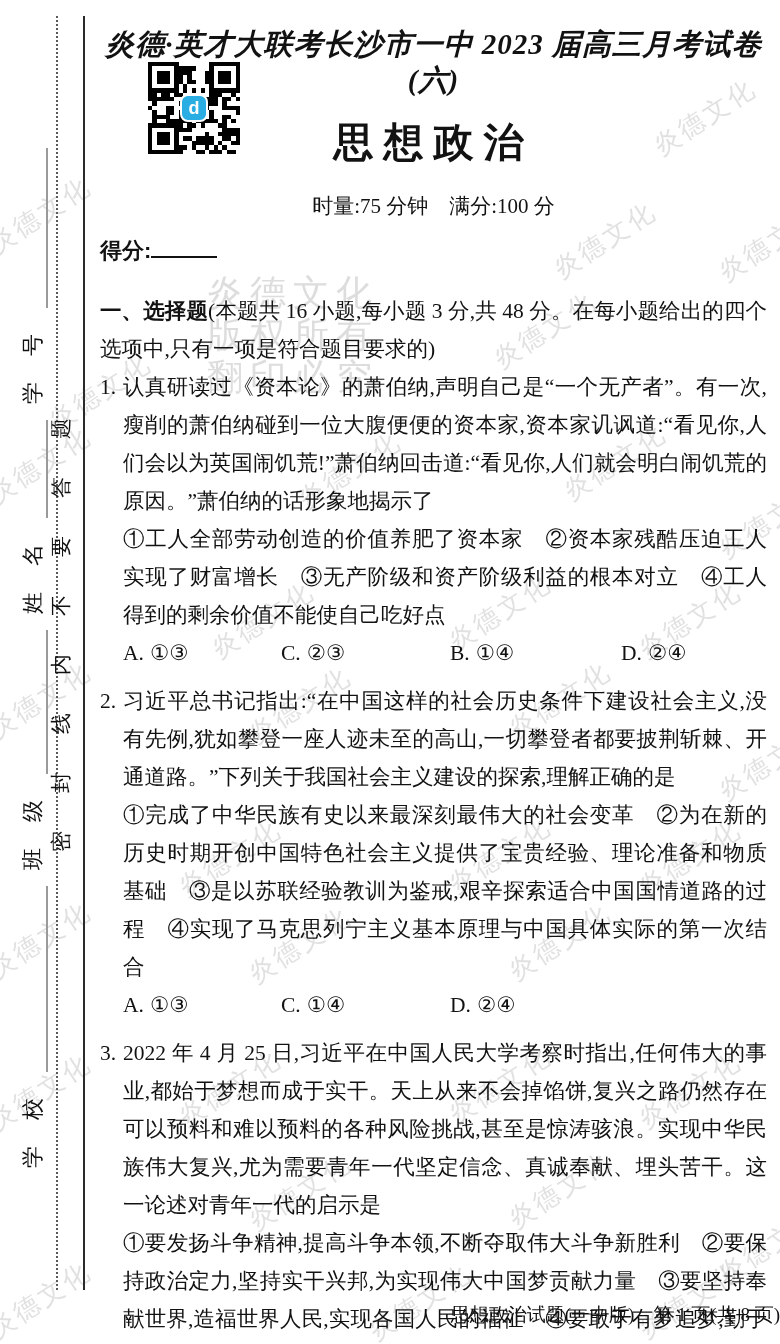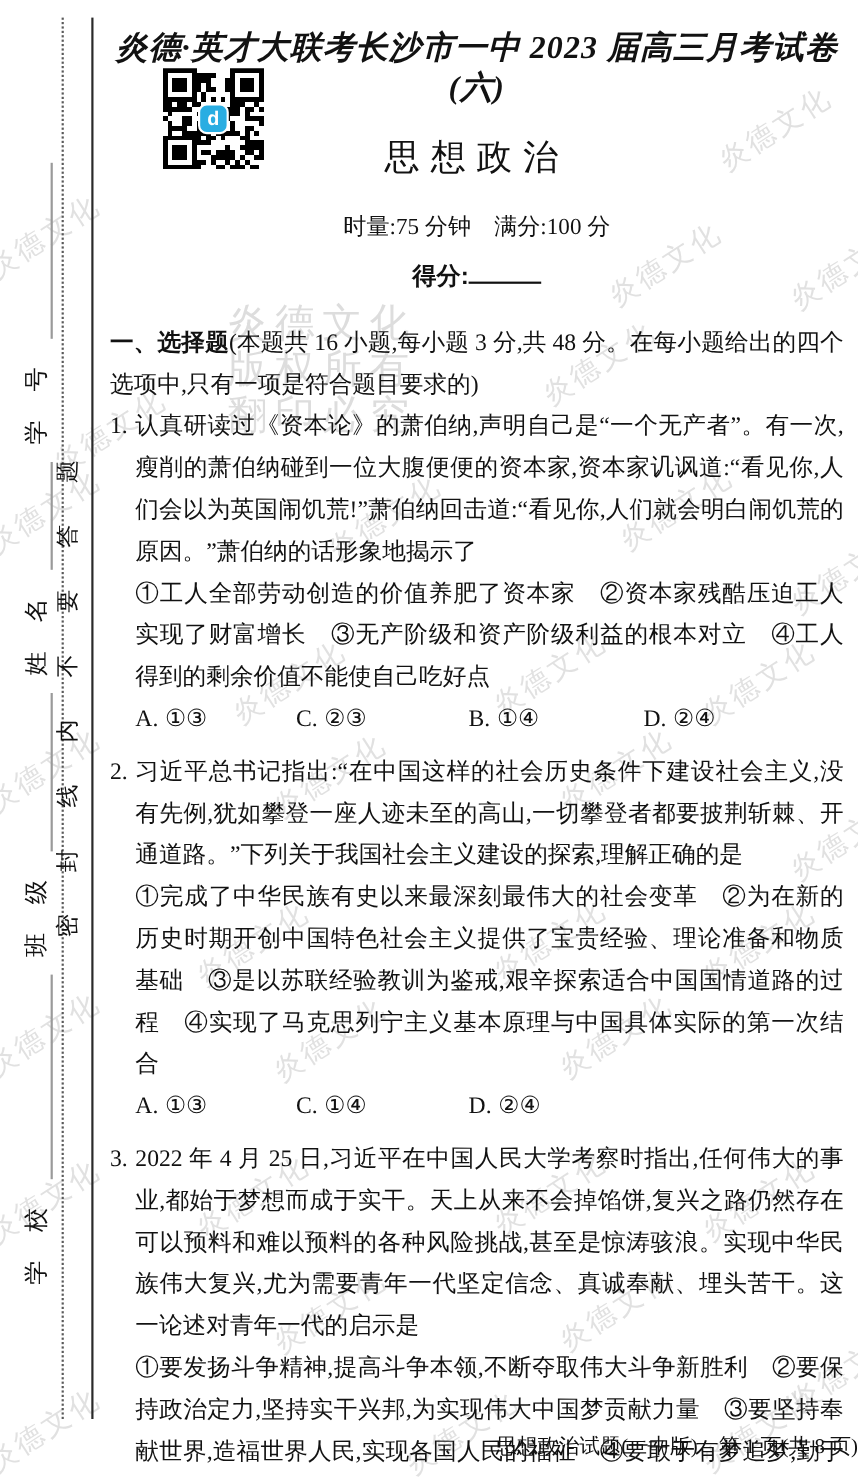--- a/index.html
+++ b/index.html
@@ -28,43 +28,43 @@
   .blank{display:inline-block;border-bottom:2px solid #9a9a9a;height:22px;}
   .b1{width:186px}.b2{width:144px}.b3{width:98px}.b4{width:160px}
   .seal-text{position:absolute;left:47px;top:852px;transform-origin:0 0;
              transform:rotate(-90deg);font-size:21px;letter-spacing:38px;
              white-space:nowrap;z-index:3;color:#111;}
 
   
   .content{position:absolute;left:100px;top:0;width:667px;z-index:3;}
   .title{margin:26px 0 0;text-align:center;font-size:29px;font-weight:bold;
          font-style:italic;letter-spacing:1px;line-height:36px;}
-  .subject{margin:20px 0 0;text-align:center;font-size:32px;font-weight:400;
+  .subject{margin:20px 0 0;text-align:center;font-size:40px;font-weight:700;
            letter-spacing:10px;line-height:50px;}
   .info{text-align:center;margin-top:24px;font-size:21px;}
-  .score-row{margin-top:14px;text-align:center;height:32px;}
+  .score-row{margin-top:14px;text-align:left;height:32px;}
   .score-label{font-family:"Liberation Sans",sans-serif;font-weight:bold;font-size:22px;}
   .score-blank{display:inline-block;width:66px;height:22px;border-bottom:2px solid #111;}
 
   
   .qr{position:absolute;left:148px;top:62px;width:92px;height:92px;z-index:3;}
   .qr svg{display:block;width:92px;height:92px;}
   .qr-logo{position:absolute;left:32px;top:32px;width:28px;height:28px;background:#29ade2;
            border:2px solid #fff;border-radius:8px;box-sizing:border-box;
            display:flex;align-items:center;justify-content:center;}
   .qr-logo span{color:#fff;font-family:"Liberation Sans",sans-serif;font-weight:bold;
                 font-size:18px;line-height:1;}
 
   
   .section-head{margin-top:26px;font-size:21.5px;line-height:38px;text-align:justify;}
   .hd-bold{font-family:"Liberation Sans",sans-serif;font-weight:bold;margin-top:43px;}
   .question{position:relative;padding-left:23px;font-size:21.5px;line-height:38px;
             text-align:justify;}
   .qnum{position:absolute;left:0;top:0;}
-  .opts{display:flex;margin-bottom:10px;}
+  .opts{display:flex;margin-bottom:10px;gap:12px;}
   .opt{white-space:nowrap;}
   .opt:nth-child(1){width:146px;}
   .opt:nth-child(2){width:157px;}
   .opt:nth-child(3){width:159px;}
   .opt .circ{margin-left:6px;}
 
   .footer{position:absolute;left:0;right:0;bottom:16px;text-align:right;
           font-size:19px;z-index:3;color:#111;}
 </style>
 </head>

